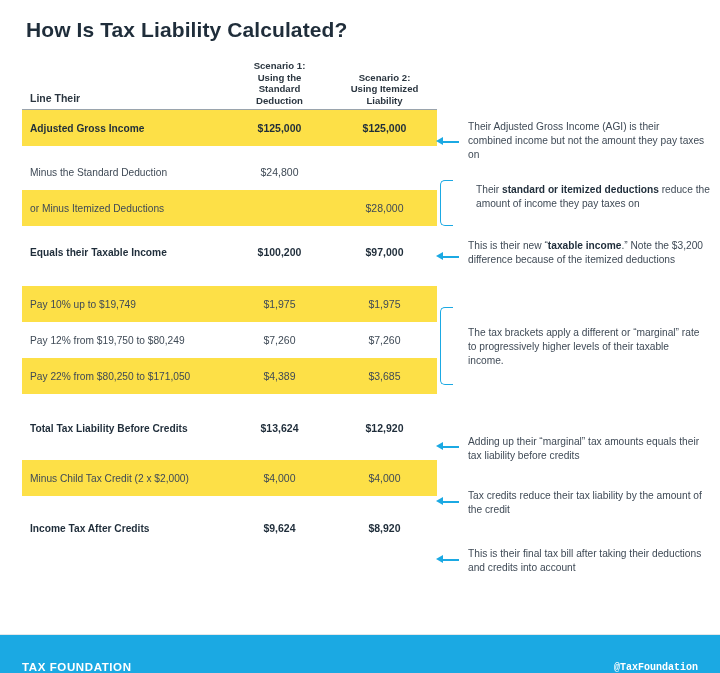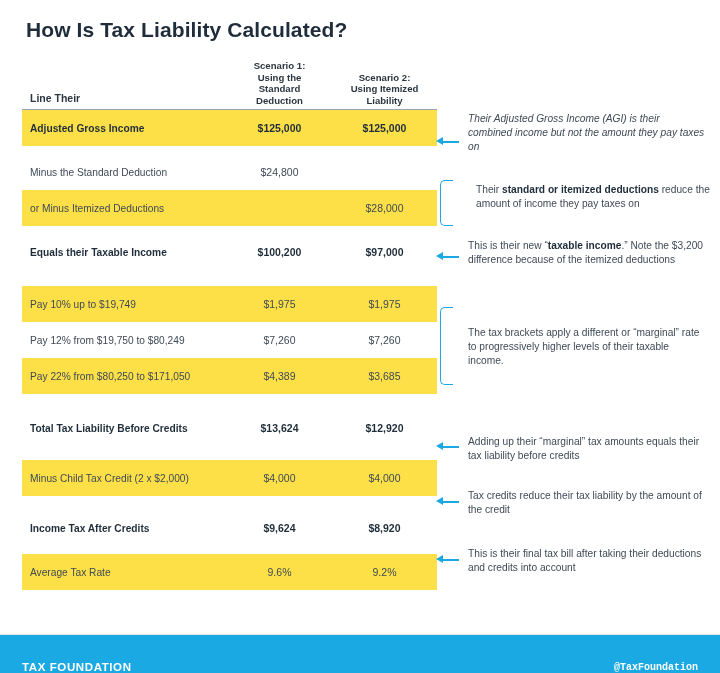--- a/index.html
+++ b/index.html
@@ -259,33 +259,28 @@
     <div class="spacer-14"></div>
 
     <div class="row">
       <div class="cell-item bold">Income Tax After Credits</div>
       <div class="cell-num bold">$9,624</div>
       <div class="cell-num bold">$8,920</div>
     </div>
 
     <div class="spacer-8"></div>
 
-    <div class="row shaded">
-      <div class="cell-item">Average Tax Rate</div>
-      <div class="cell-num">9.6%</div>
-      <div class="cell-num">9.2%</div>
-    </div>
 
   </div>
 
   <div class="arrow" style="left:436px; top:136px;">
     <div class="head"></div>
       <div class="shaft"></div>
   </div>
-  <div class="note" style="left:468px; top:112px;font-style:italic;">Their Adjusted Gross Income (AGI) is their combined income but not the amount they pay taxes on</div>
+  <div class="note" style="left:468px; top:120px;">Their Adjusted Gross Income (AGI) is their combined income but not the amount they pay taxes on</div>
 
   <div class="brace" style="left:440px; top:180px; height:44px;"></div>
   <div class="note" style="left:476px; top:183px;">
     <span>Their </span><b>standard or itemized deductions</b><span> reduce the amount of income they pay taxes on</span>
   </div>
 
   <div class="arrow" style="left:436px; top:251px;">
     <div class="head"></div>
       <div class="shaft"></div>
   </div>

